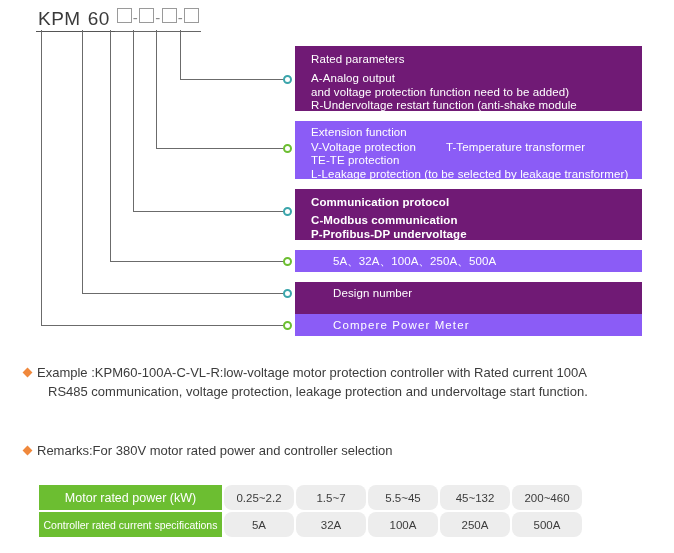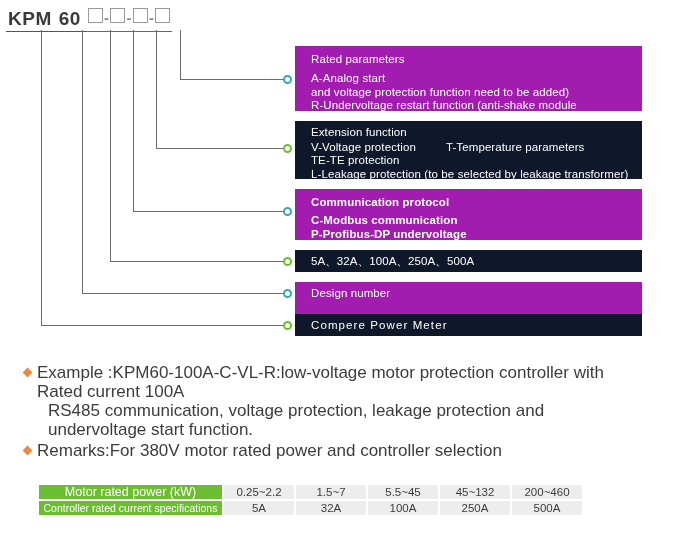--- a/index.html
+++ b/index.html
@@ -8,21 +8,21 @@
     background:#ffffff;
     font-family:"Liberation Sans","DejaVu Sans",sans-serif;
     color:#3c3c3c;
     position:relative;
     overflow:hidden;
     -webkit-font-smoothing:antialiased;
   }
   .canvas{position:absolute;left:0;top:0;width:674px;height:553px;}
 
   
-  .code-row{position:absolute;left:6px;top:8px;height:24px;display:flex;align-items:center;font-weight:bold;}
+  .code-row{position:absolute;left:36px;top:8px;height:24px;display:flex;align-items:center;}
   .code-txt{
     font-size:19px;line-height:20px;color:#3a3a3a;letter-spacing:.5px;
     font-family:"Liberation Sans","DejaVu Sans",sans-serif;
   }
   .code-seg{border-bottom:1.6px solid #555;padding:0 5px 2px 2px;}
   .sq{
     display:inline-block;width:13px;height:13px;
     border:1.4px solid #9a9a9a;background:#fff;
     vertical-align:2px;margin:0 0px;
   }
@@ -32,68 +32,68 @@
   
   svg.lines{position:absolute;left:0;top:0;width:674px;height:553px;pointer-events:none;}
 
   
   .box{
     position:absolute;left:295px;width:347px;
     color:#ffffff;
     box-sizing:border-box;
     padding:6px 0 6px 16px;
   }
-  .box.teal{background:#a21caf;}
-  .box.green{background:#0f172a;}
+  .box.teal{background:#701a75;}
+  .box.green{background:#8b5cf6;}
   .b-title{font-size:11.5px;line-height:15px;margin-bottom:5px;letter-spacing:.1px;}
   .b-line{font-size:11.5px;line-height:13.5px;letter-spacing:.1px;white-space:nowrap;}
-  .b-single{font-size:11.5px;line-height:15px;letter-spacing:.1px;}
+  .b-single{font-size:11.5px;line-height:15px;letter-spacing:.1px;margin-left:22px;}
   .inline-gap{display:inline-block;width:30px;}
 
   #box-rated{top:46px;height:65px;}
   #box-ext{top:121px;height:58px;padding-top:5px;}
   #box-comm{top:189px;height:51px;font-weight:bold;}
   #box-current{top:250px;height:22px;padding-top:4px;}
   #box-design{top:282px;height:38px;padding-top:4px;}
   #box-compere{top:314px;height:22px;padding-top:4px;}
 
   .letterspaced{letter-spacing:1.1px;}
 
   
   .dot{
     position:absolute;width:9px;height:9px;border-radius:50%;
     background:#ffffff;box-sizing:border-box;
   }
   .dot.teal{border:2.4px solid #3ba5ab;}
   .dot.green{border:2.4px solid #6cbe31;}
 
   
-  .note{position:absolute;font-size:17px;line-height:19px;color:#3c3c3c;}
+  .note{position:absolute;font-size:13px;line-height:19px;color:#3c3c3c;}
   .diamond{
     position:absolute;width:7px;height:7px;background:#f0883c;
     transform:rotate(45deg);
   }
   #note-example{left:37px;top:363px;width:600px;}
   #note-example .l2{display:block;padding-left:11px;}
   #dia-example{left:24px;top:369px;}
   #note-remarks{left:37px;top:441px;}
   #dia-remarks{left:24px;top:447px;}
 
   
   .tbl{position:absolute;left:37px;top:483px;border-collapse:separate;border-spacing:2px;}
   .tbl td{
     font-size:11.5px;color:#3c3c3c;text-align:center;
-    height:14px;padding:0 4px;box-sizing:border-box;
+    height:25px;padding:0 4px;box-sizing:border-box;
     background:#ededed;white-space:nowrap;
   }
   .tbl td.head{
     background:#6cbe31;color:#ffffff;width:183px;font-size:12.5px;
   }
   .tbl td.head.small{font-size:10.5px;margin-top:36px;}
-  .tbl td.val{width:70px;}
+  .tbl td.val{width:70px;border-radius:8px;}
 </style>
 </head>
 <body>
 
 <div class="canvas">
 
   <div class="code-row">
     <span class="code-txt code-seg">KPM</span>
     <span class="code-txt code-seg">60</span>
     <span class="code-txt sqwrap">
@@ -120,28 +120,28 @@
 
   <div class="dot teal" style="left:283px;top:75px;"></div>
   <div class="dot green" style="left:283px;top:144px;"></div>
   <div class="dot teal" style="left:283px;top:207px;"></div>
   <div class="dot green" style="left:283px;top:257px;"></div>
   <div class="dot teal" style="left:283px;top:289px;"></div>
   <div class="dot green" style="left:283px;top:321px;"></div>
 
   <div class="box teal" id="box-rated">
     <div class="b-title">Rated parameters</div>
-    <div class="b-line">A-Analog start</div>
+    <div class="b-line">A-Analog output</div>
     <div class="b-line">and voltage protection function need to be added)</div>
     <div class="b-line">R-Undervoltage restart function (anti-shake module</div>
   </div>
 
   <div class="box green" id="box-ext">
     <div class="b-line" style="margin-bottom:1px;">Extension function</div>
-    <div class="b-line"><span>V-Voltage protection</span><span class="inline-gap"></span><span>T-Temperature parameters</span></div>
+    <div class="b-line"><span>V-Voltage protection</span><span class="inline-gap"></span><span>T-Temperature transformer</span></div>
     <div class="b-line">TE-TE protection</div>
     <div class="b-line">L-Leakage protection (to be selected by leakage transformer)</div>
   </div>
 
   <div class="box teal" id="box-comm">
     <div class="b-title" style="margin-bottom:4px;">Communication protocol</div>
     <div class="b-line">C-Modbus communication</div>
     <div class="b-line">P-Profibus-DP undervoltage</div>
   </div>
 

